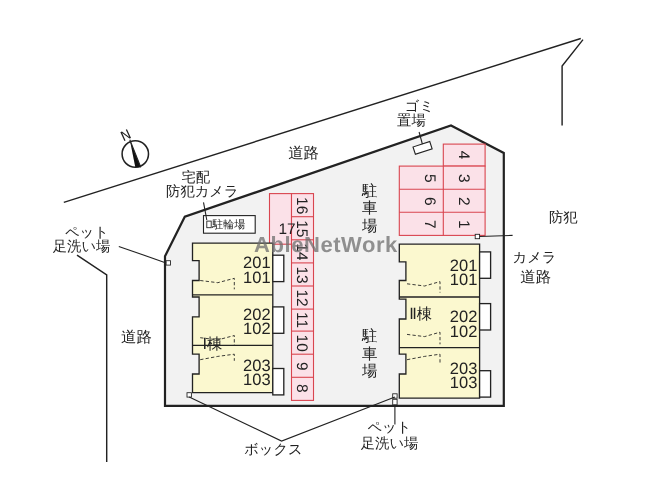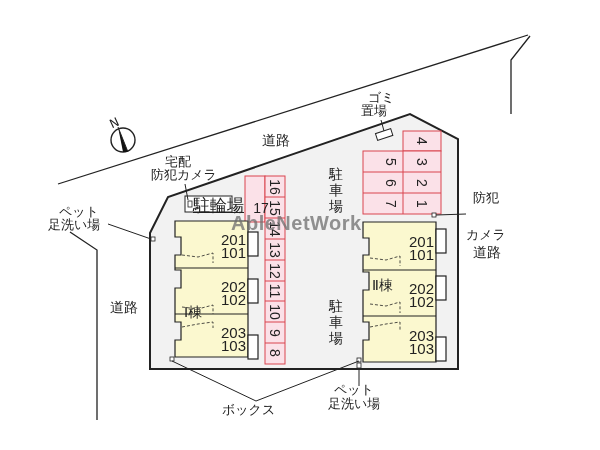--- a/index.html
+++ b/index.html
@@ -99,32 +99,32 @@
 </svg>
 
 <div class="lbl" style="left:110px;top:116px;font-size:12px;transform:rotate(-25deg);">N</div>
 
 <div class="lbl" style="left:262px;top:133px;font-size:14px;">道路</div>
 <div class="lbl" style="left:110px;top:300px;font-size:14px;">道路</div>
 <div class="lbl" style="left:473px;top:245px;font-size:14px;">道路</div>
 
 <div class="lbl" style="left:165px;top:155px;">宅配</div>
 <div class="lbl" style="left:151px;top:168px;">防犯カメラ</div>
-<div class="lbl" style="left:193px;top:198px;font-size:17px;text-decoration:underline;">駐輪場</div>
+<div class="lbl" style="left:193px;top:198px;font-size:10px;">駐輪場</div>
 
 <div class="lbl" style="left:368px;top:91px;">ゴミ</div>
 <div class="lbl" style="left:361px;top:104px;">置場</div>
 
 <div class="lbl" style="left:59px;top:205px;">ペット</div>
 <div class="lbl" style="left:48px;top:218px;">足洗い場</div>
 
 <div class="lbl" style="left:334px;top:383px;">ペット</div>
 <div class="lbl" style="left:328px;top:397px;">足洗い場</div>
 
-<div class="lbl" style="left:473px;top:192px;font-family:Liberation Mono, monospace;">防犯</div>
+<div class="lbl" style="left:499px;top:192px;">防犯</div>
 <div class="lbl" style="left:466px;top:206px;margin-top:22px;">カメラ</div>
 <div class="lbl" style="left:222px;top:403px;">ボックス</div>
 
 <div class="vlbl" style="left:328px;top:166px;word-break:break-all;">駐車場</div>
 <div class="vlbl" style="left:328px;top:298px;word-break:break-all;">駐車場</div>
 
 <div class="pnum" style="left:245px;top:198px;width:32px;height:20px;">17</div>
 <div class="pnum rot" style="left:265px;top:177px;width:20px;height:20px;">16</div>
 <div class="pnum rot" style="left:265px;top:198px;width:20px;height:20px;">15</div>
 <div class="pnum rot" style="left:265px;top:219px;width:20px;height:20px;">14</div>

